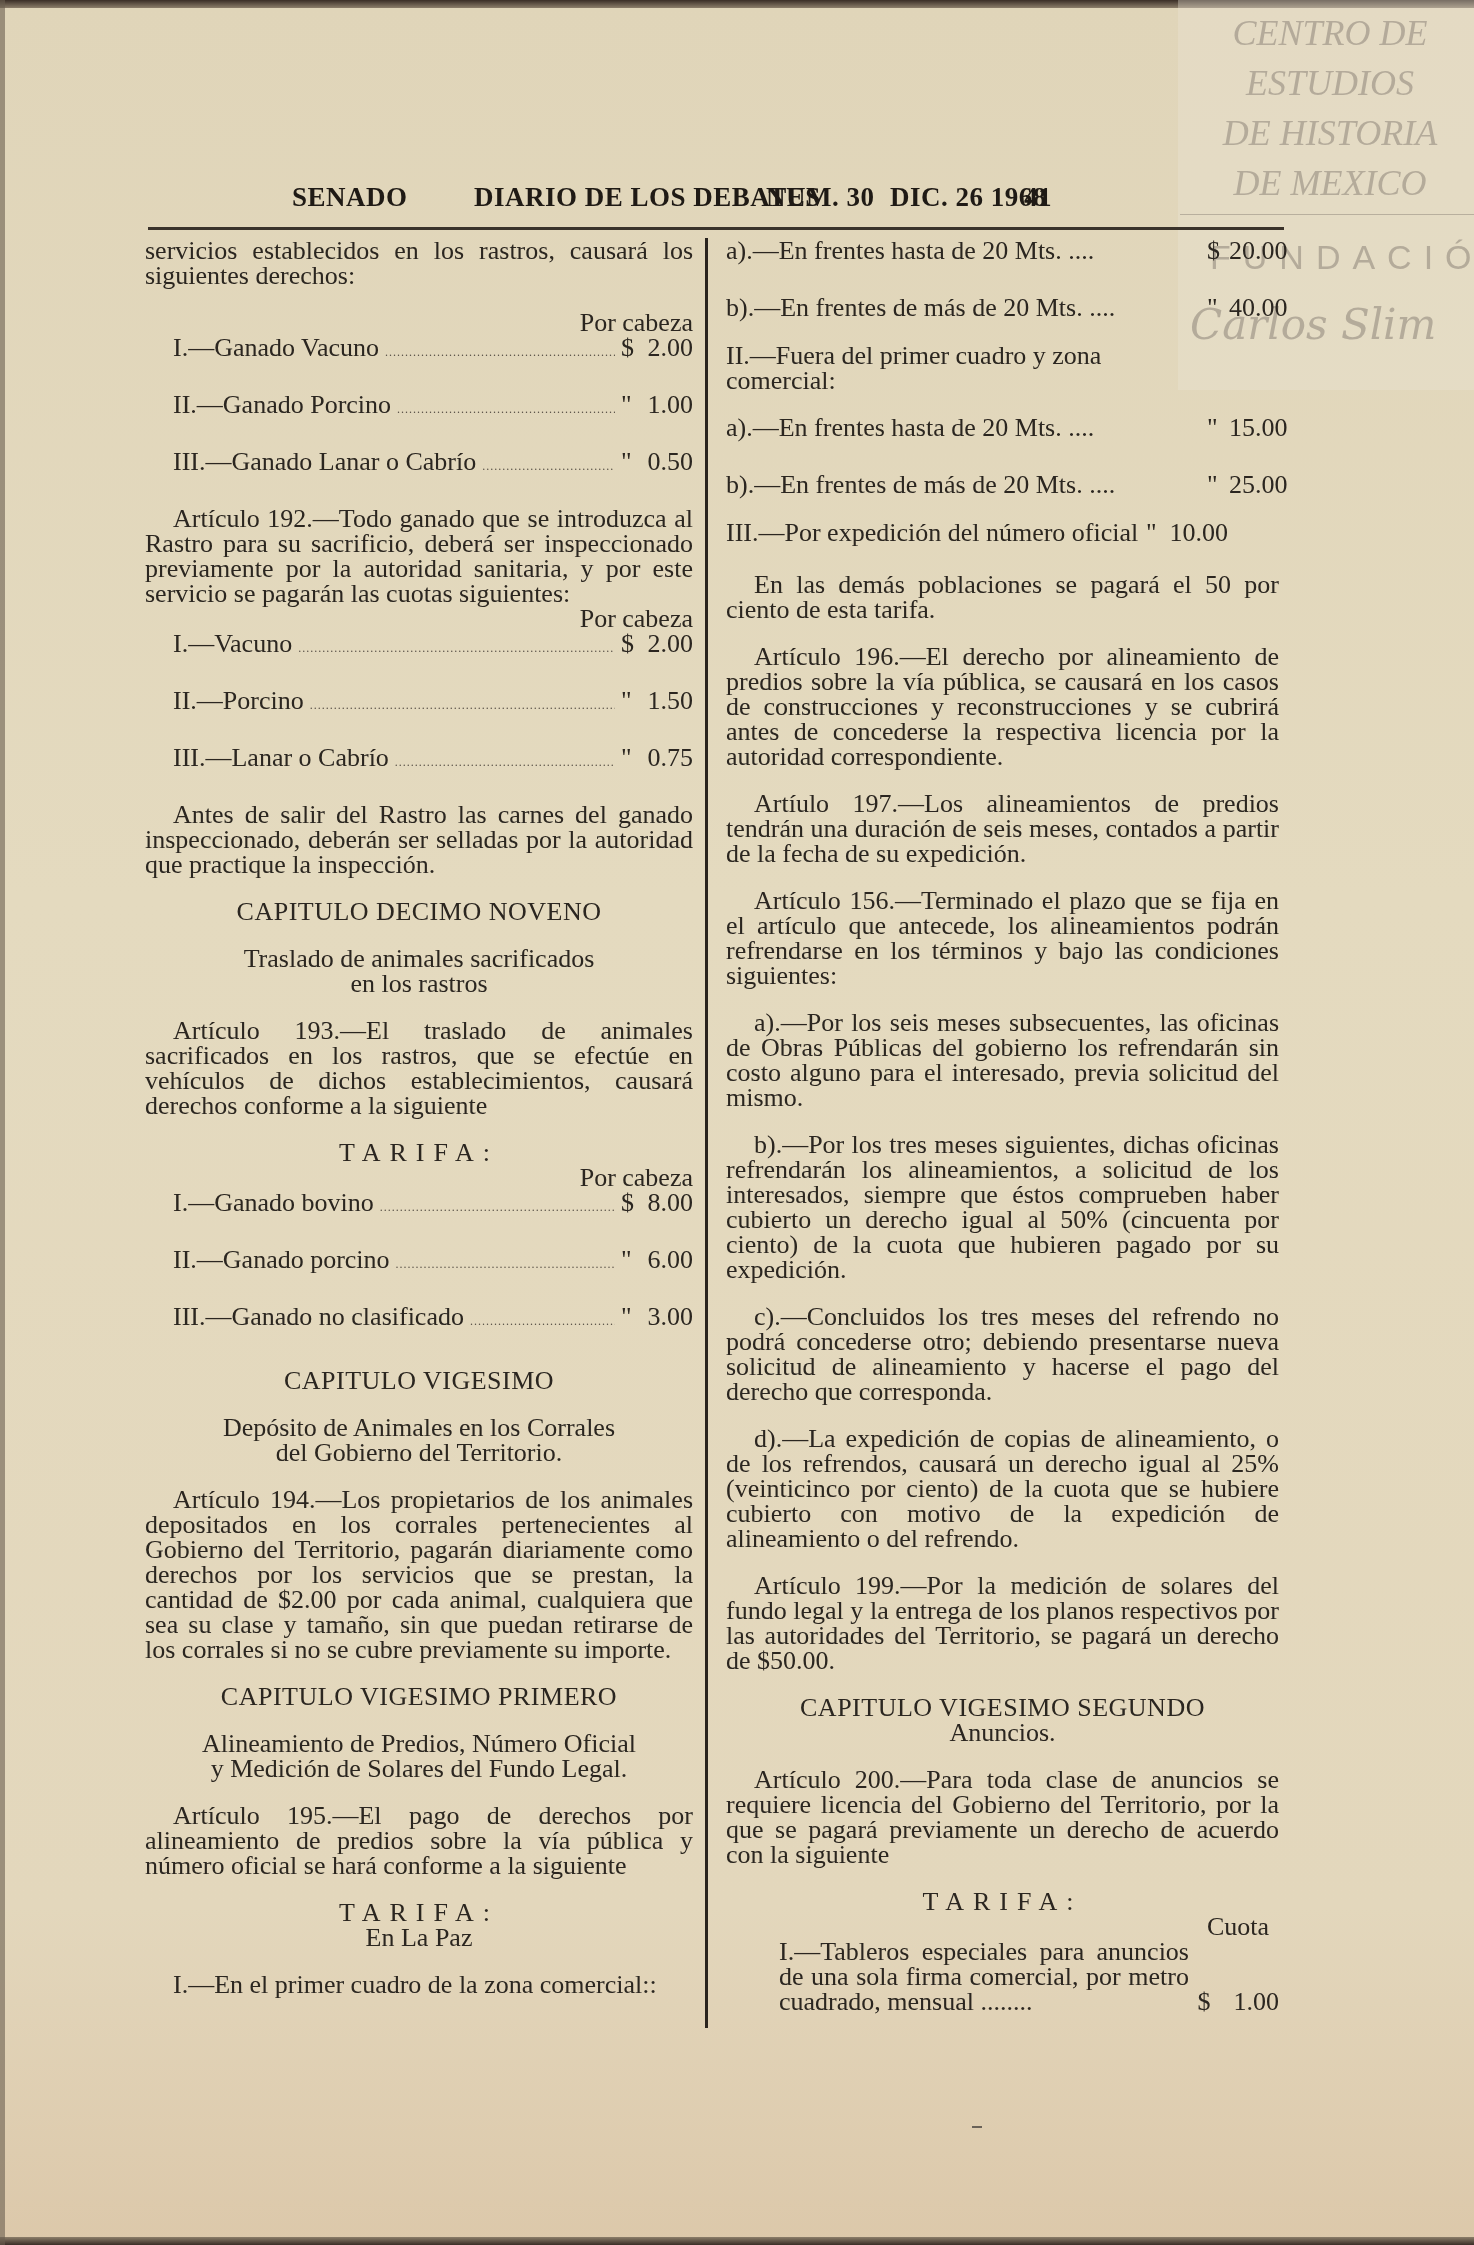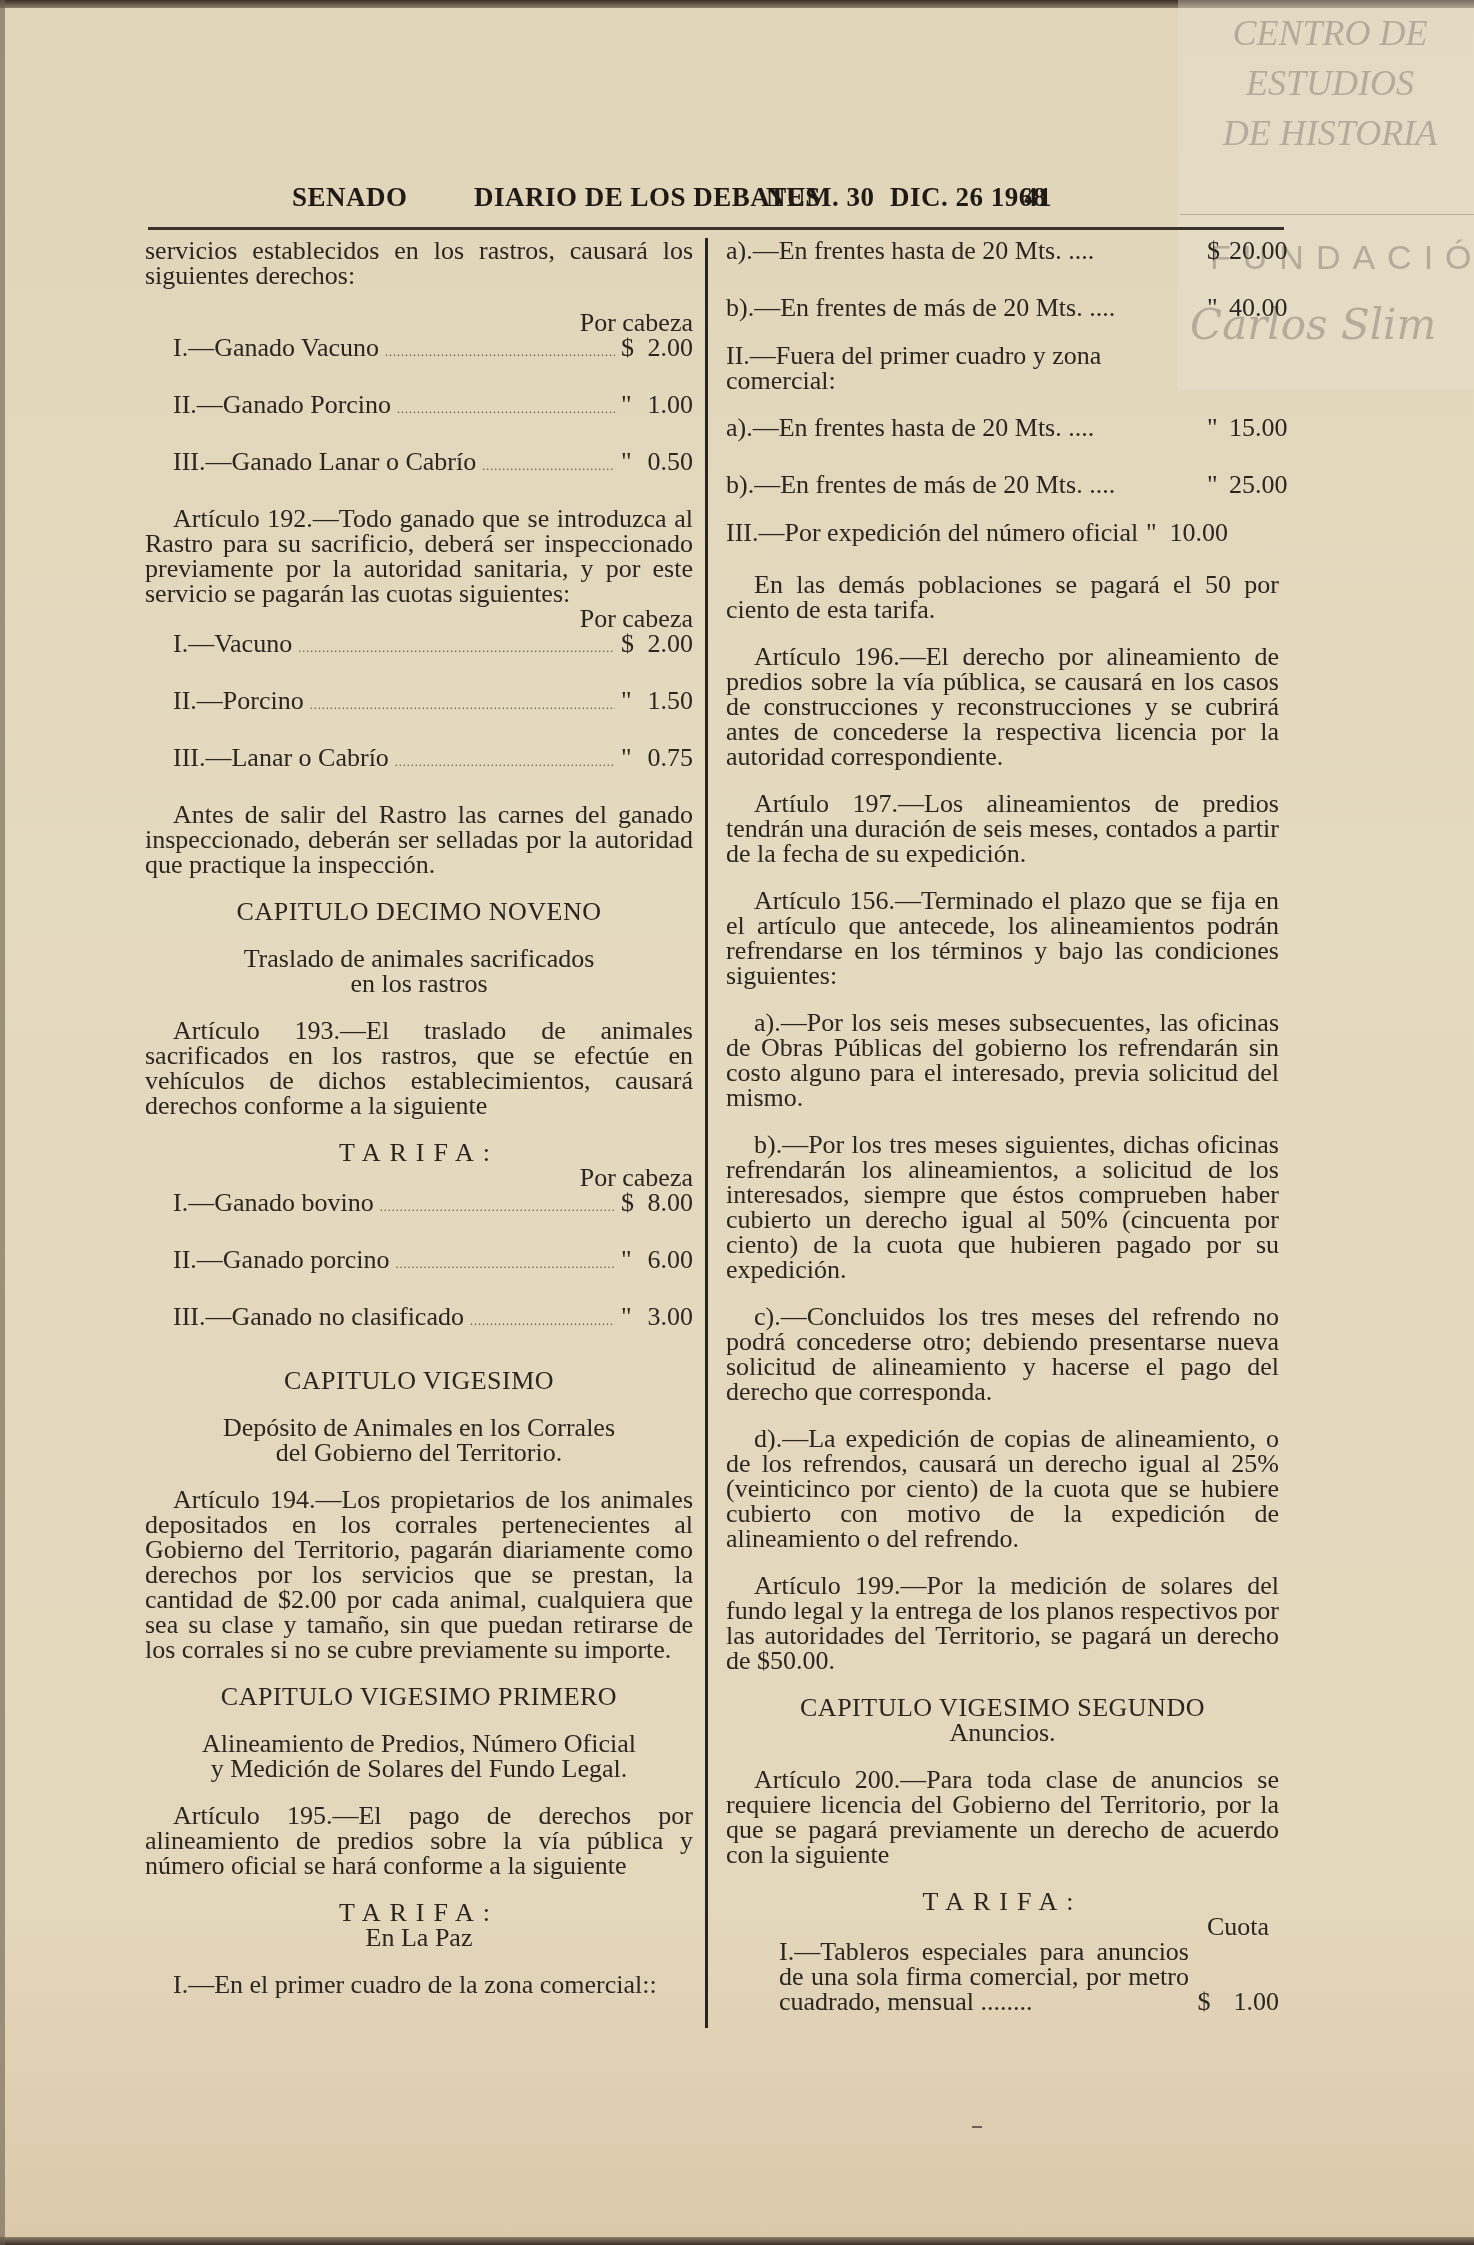--- a/index.html
+++ b/index.html
@@ -67,20 +67,21 @@
 <div class="page">
   <div class="edge-top"></div>
   <div class="edge-bottom"></div>
   <div class="edge-left"></div>
 
   <div class="wm-panel"></div>
   <div class="wm wm1">
     <div>CENTRO DE</div>
     <div>ESTUDIOS</div>
     <div>DE HISTORIA</div>
+    <div>DE MEXICO</div>
   </div>
   <div class="wm-rule"></div>
   <div class="wm wm-found">FUNDACIÓN</div>
   <div class="wm wm-sign">Carlos Slim</div>
 
   <div class="header">
     <span class="h-senado">SENADO</span>
     <span class="h-diario">DIARIO DE LOS DEBATES</span>
     <span class="h-num">NUM. 30</span>
     <span class="h-date">DIC. 26 1968</span>

